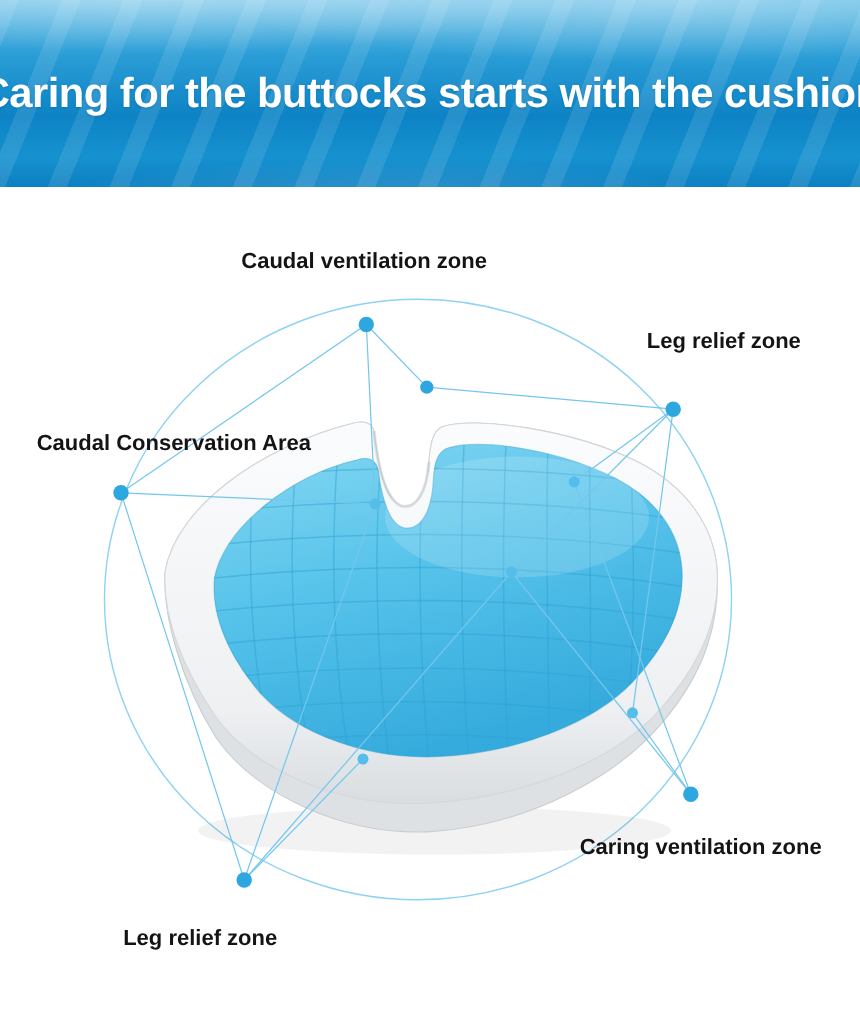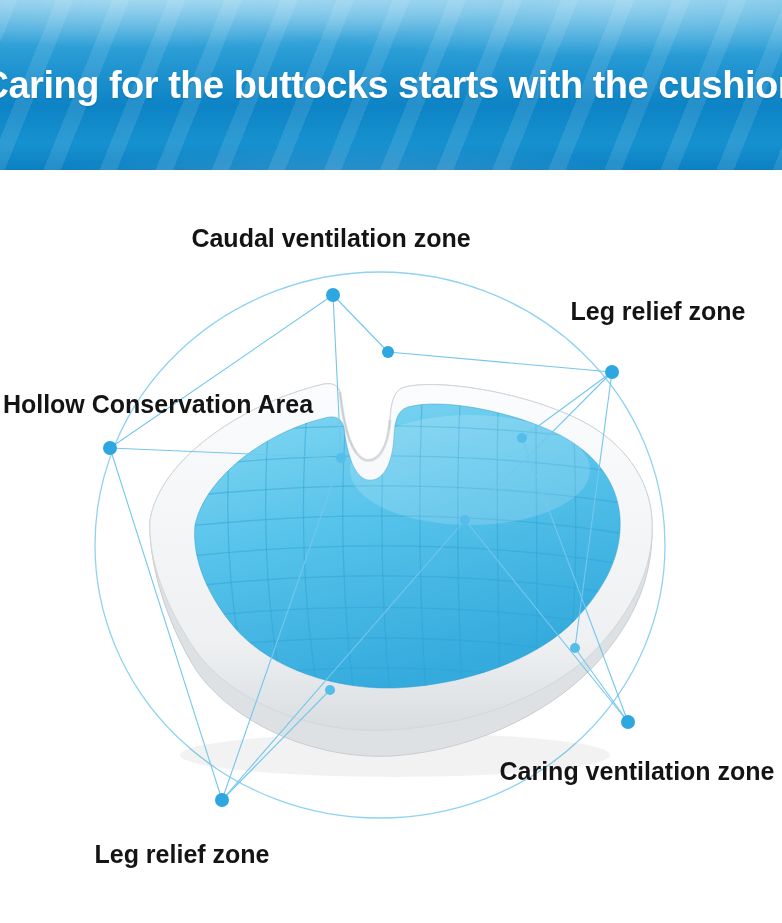--- a/index.html
+++ b/index.html
@@ -22,21 +22,21 @@
   .banner h1 {
     color:#ffffff; font-size:38px; font-weight:700; letter-spacing:-0.5px;
     text-shadow:0 1px 2px rgba(0,60,100,.25);
     white-space:nowrap;
   }
   
   .diagram { position:absolute; top:170px; left:0; width:782px; height:753px; background:#fff; }
   .diagram svg { position:absolute; top:0; left:0; }
   .lbl {
     position:absolute; transform:translate(-50%,-50%);
-    font-size:25px; font-weight:700; color:#141414; white-space:nowrap;
+    font-size:20px; font-weight:700; color:#141414; white-space:nowrap;
   }
   .lbl-caudal-ventilation { left:331px; top:68px; }
   .lbl-leg-relief-top     { left:658px; top:141px; }
   .lbl-caudal-conservation{ left:158px; top:234px; }
   .lbl-hollow-ventilation { left:637px; top:601px; }
   .lbl-leg-relief-bottom  { left:182px; top:684px; }
 </style>
 </head>
 <body>
 
@@ -148,18 +148,18 @@
         <circle cx="341" cy="288" r="5" fill="#55bdea"></circle>
         <circle cx="522" cy="268" r="5" fill="#55bdea"></circle>
         <circle cx="465" cy="350" r="5" fill="#55bdea"></circle>
         <circle cx="575" cy="478" r="5" fill="#55bdea"></circle>
         <circle cx="330" cy="520" r="5" fill="#55bdea"></circle>
       </g>
     </svg>
 
     <div class="lbl lbl-caudal-ventilation">Caudal ventilation zone</div>
     <div class="lbl lbl-leg-relief-top">Leg relief zone</div>
-    <div class="lbl lbl-caudal-conservation">Hollow Conservation Area</div>
+    <div class="lbl lbl-caudal-conservation">Caudal Conservation Area</div>
     <div class="lbl lbl-hollow-ventilation">Caring ventilation zone</div>
     <div class="lbl lbl-leg-relief-bottom">Leg relief zone</div>
   </main>
 
 </div>
 
 </body></html>

